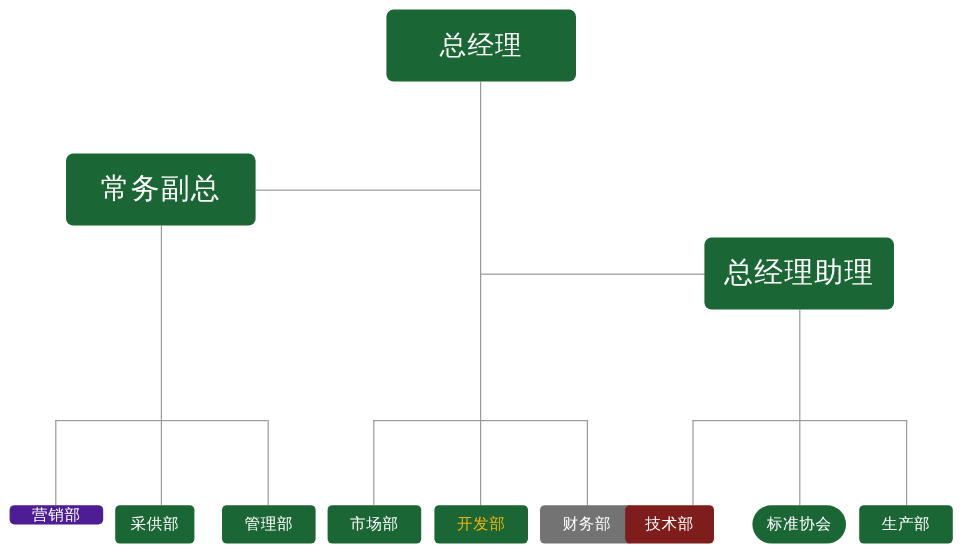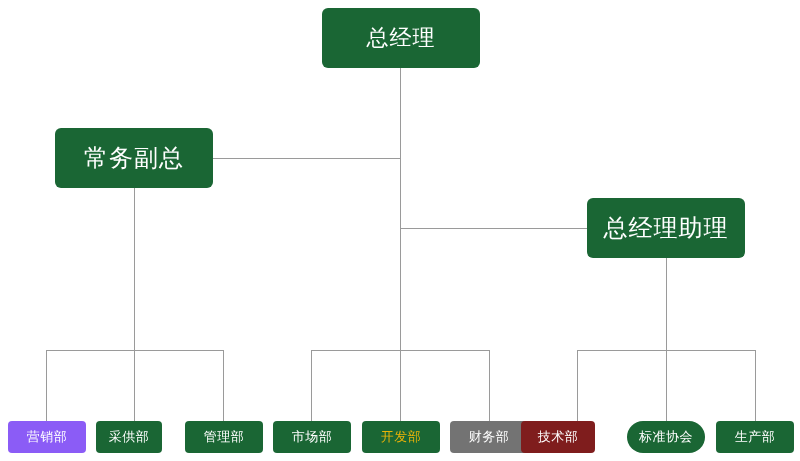--- a/index.html
+++ b/index.html
@@ -74,21 +74,21 @@
       <div class="connector v" style="left: 666px; top: 258px; height: 92px; background: rgb(154, 154, 154);"></div>
       <div class="connector h" style="left: 577px; top: 350px; width: 178px; background: rgb(154, 154, 154);"></div>
       <div class="connector v" style="left: 577px; top: 350px; height: 71px; background: rgb(154, 154, 154);"></div>
       <div class="connector v" style="left: 666px; top: 350px; height: 71px; background: rgb(154, 154, 154);"></div>
       <div class="connector v" style="left: 755px; top: 350px; height: 71px; background: rgb(154, 154, 154);"></div>
     </div>
   <div id="nodes">
       <div class="node level1" style="left: 322px; top: 8px; width: 158px; height: 60px; background: rgb(26, 102, 52); color: rgb(255, 255, 255);">总经理</div>
       <div class="node level2" style="left: 55px; top: 128px; width: 158px; height: 60px; background: rgb(26, 102, 52); color: rgb(255, 255, 255);">常务副总</div>
       <div class="node level2" style="left: 587px; top: 198px; width: 158px; height: 60px; background: rgb(26, 102, 52); color: rgb(255, 255, 255);">总经理助理</div>
-      <div class="node level3" style="left: 8px; top: 421px; width: 78px; height: 32px; background: #8b5cf6; color: rgb(255, 255, 255);">营销部</div>
+      <div class="node level3" style="left: 8px; top: 421px; width: 78px; height: 16px; background: #4c1d95; color: rgb(255, 255, 255);">营销部</div>
       <div class="node level3" style="left: 96px; top: 421px; width: 66px; height: 32px; background: rgb(26, 102, 52); color: rgb(255, 255, 255);">采供部</div>
       <div class="node level3" style="left: 185px; top: 421px; width: 78px; height: 32px; background: rgb(26, 102, 52); color: #ffffff;">管理部</div>
       <div class="node level3" style="left: 273px; top: 421px; width: 78px; height: 32px; background: rgb(26, 102, 52); color: rgb(255, 255, 255);">市场部</div>
       <div class="node level3" style="left: 362px; top: 421px; width: 78px; height: 32px; background: rgb(26, 102, 52); color: #eab308;">开发部</div>
       <div class="node level3" style="left: 450px; top: 421px; width: 78px; height: 32px; background: #737373; color: rgb(255, 255, 255);">财务部</div>
       <div class="node level3" style="left: 521px; top: 421px; width: 74px; height: 32px; background: #7f1d1d; color: rgb(255, 255, 255);">技术部</div>
       <div class="node level3" style="left: 627px; top: 421px; width: 78px; height: 32px; background: rgb(26, 102, 52); color: rgb(255, 255, 255); border-radius: 16px;">标准协会</div>
       <div class="node level3" style="left: 716px; top: 421px; width: 78px; height: 32px; background: rgb(26, 102, 52); color: rgb(255, 255, 255);">生产部</div>
     </div>
 </div>

